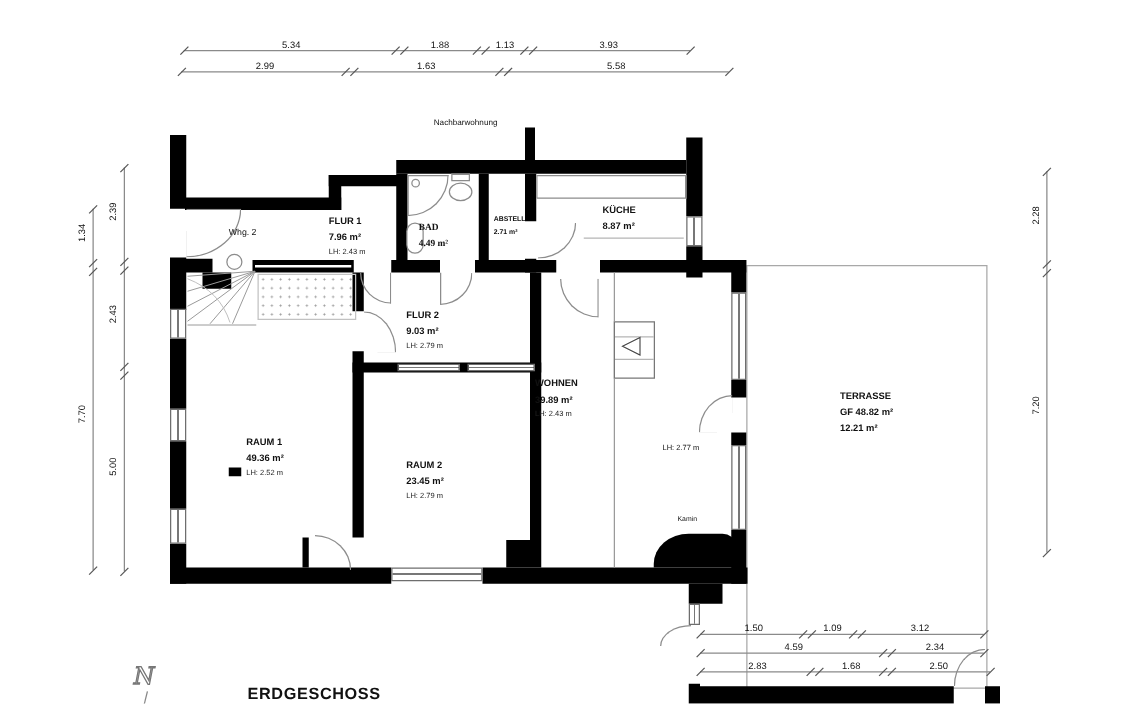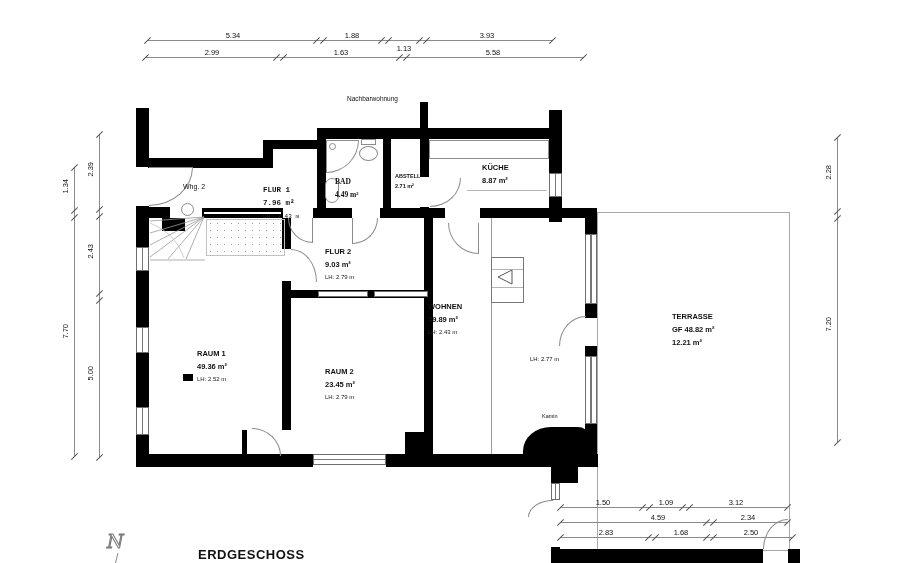--- a/index.html
+++ b/index.html
@@ -43,21 +43,21 @@
   <div class="tk" style="left:426px;top:36px;"></div>
   <div class="tk" style="left:552px;top:36px;"></div>
   <div class="tk" style="left:145px;top:53px;"></div>
   <div class="tk" style="left:276px;top:53px;"></div>
   <div class="tk" style="left:283px;top:53px;"></div>
   <div class="tk" style="left:399px;top:53px;"></div>
   <div class="tk" style="left:406px;top:53px;"></div>
   <div class="tk" style="left:583px;top:53px;"></div>
   <div class="dlab" style="left:233px;top:31px;">5.34</div>
   <div class="dlab" style="left:352px;top:31px;">1.88</div>
-  <div class="dlab" style="left:404px;top:31px;margin-top:13px;">1.13</div>
+  <div class="dlab" style="left:404px;top:31px;">1.13</div>
   <div class="dlab" style="left:487px;top:31px;">3.93</div>
   <div class="dlab" style="left:212px;top:48px;">2.99</div>
   <div class="dlab" style="left:341px;top:48px;">1.63</div>
   <div class="dlab" style="left:493px;top:48px;">5.58</div>
 
   <div class="vline" style="left:74px;top:167px;height:289px;"></div>
   <div class="vline" style="left:99px;top:134px;height:323px;"></div>
   <div class="tk" style="left:74px;top:163px;"></div>
   <div class="tk" style="left:74px;top:206px;"></div>
   <div class="tk" style="left:74px;top:213px;"></div>
@@ -97,21 +97,21 @@
   <div class="tk" style="left:787px;top:518px;"></div>
   <div class="tk" style="left:560px;top:533px;"></div>
   <div class="tk" style="left:648px;top:533px;"></div>
   <div class="tk" style="left:655px;top:533px;"></div>
   <div class="tk" style="left:706px;top:533px;"></div>
   <div class="tk" style="left:713px;top:533px;"></div>
   <div class="tk" style="left:792px;top:533px;"></div>
   <div class="dlab" style="left:603px;top:498px;">1.50</div>
   <div class="dlab" style="left:666px;top:498px;">1.09</div>
   <div class="dlab" style="left:736px;top:498px;">3.12</div>
-  <div class="dlab" style="left:658px;top:513px;">4.59</div>
+  <div class="dlab" style="left:635px;top:513px;">4.59</div>
   <div class="dlab" style="left:748px;top:513px;">2.34</div>
   <div class="dlab" style="left:606px;top:528px;">2.83</div>
   <div class="dlab" style="left:681px;top:528px;">1.68</div>
   <div class="dlab" style="left:751px;top:528px;">2.50</div>
 
   <div class="wall" style="left:136px;top:108px;width:13px;height:59px;"></div>
   <div class="wall" style="left:136px;top:206px;width:13px;height:42px;"></div>
   <div class="wall" style="left:136px;top:271px;width:13px;height:56px;"></div>
   <div class="wall" style="left:136px;top:353px;width:13px;height:54px;"></div>
   <div class="wall" style="left:136px;top:435px;width:13px;height:32px;"></div>
@@ -201,21 +201,21 @@
   <div class="fx" style="left:491px;top:257px;width:33px;height:46px;border-color:#777;"></div>
   <div class="thin" style="left:492px;top:269px;width:31px;height:1px;"></div>
   <div class="thin" style="left:492px;top:287px;width:31px;height:1px;"></div>
   <svg width="33" height="46" style="position:absolute;left:491px;top:257px;" xmlns="http://www.w3.org/2000/svg">
     <polygon points="21,13 7,20 21,27" fill="#fff" stroke="#444" stroke-width="0.9"></polygon>
   </svg>
 
   <div class="plain" style="left:347px;top:95px;font-size:6.5px;">Nachbarwohnung</div>
   <div class="plain" style="left:183px;top:183px;font-size:7px;">Whg. 2</div>
 
-  <div class="rlabel" style="left:263px;top:184px;font-family:Liberation Mono, monospace;">
+  <div class="rlabel" style="left:263px;top:170px;">
     <div>FLUR 1</div>
     <div>7.96 m²</div>
     <div class="lh">LH: 2.43 m</div>
   </div>
   <div class="rlabel" style="left:335px;top:175px;font-family:Liberation Serif, serif;">
     <div>BAD</div>
     <div>4.49 m²</div>
   </div>
   <div class="rlabel" style="left:395px;top:171px;font-size:5.5px;line-height:10px;">
     <div>ABSTELL</div>

